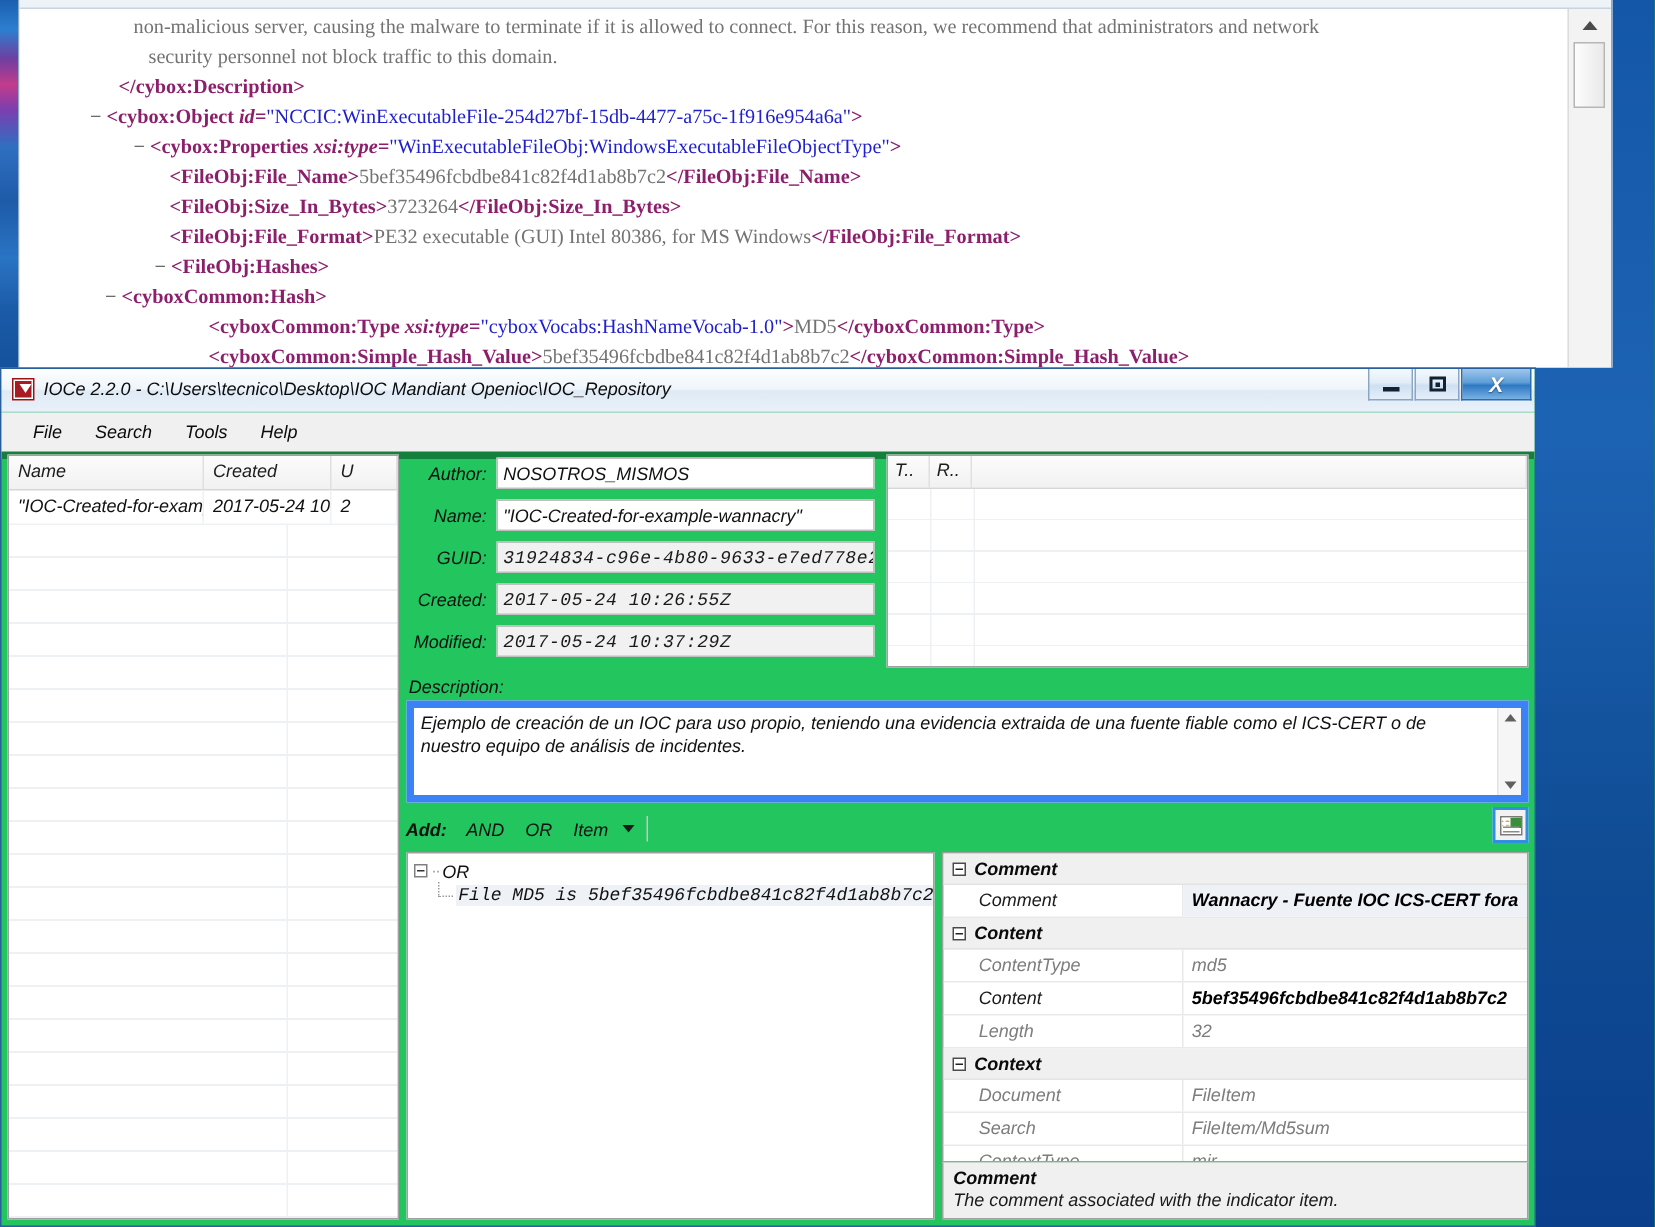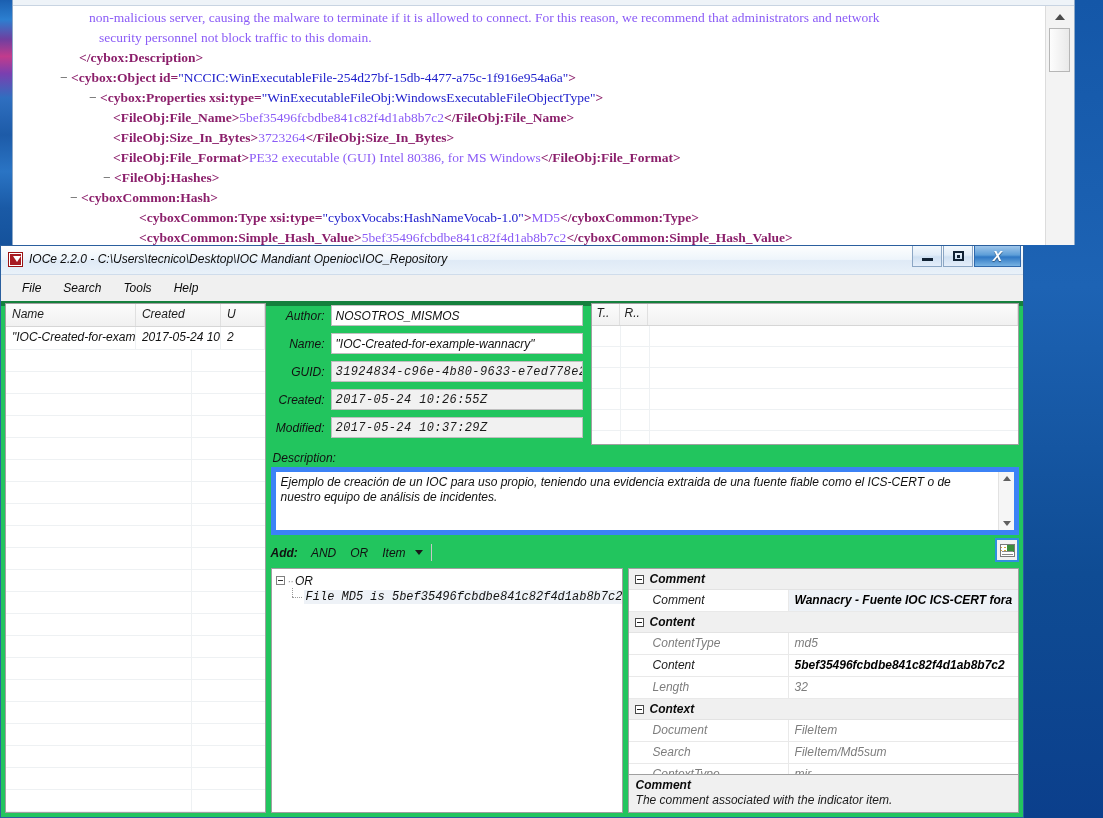--- a/index.html
+++ b/index.html
@@ -24,23 +24,23 @@
   #xmlsb{position:absolute;right:0;top:6px;width:29px;bottom:0;background:#f3f3f3;
     border-left:1px solid #dcdcdc;box-sizing:border-box;}
   #xmlsb .arrow{position:absolute;left:50%;transform:translateX(-50%);width:0;height:0;
     border-left:5px solid transparent;border-right:5px solid transparent;}
   #xmlsb .up{top:8px;border-bottom:6px solid #4b4b4b;}
   #xmlsb .thumb{position:absolute;left:3px;top:22px;width:21px;height:44px;
     background:linear-gradient(90deg,#fdfdfd,#e9e9e9);border:1px solid #b6b6b6;box-sizing:border-box;}
   .xline{font-family:"Liberation Serif",serif;font-size:13.5px;white-space:nowrap;
     line-height:20px;color:#111;}
   .xline .tag{color:#8b1f6b;font-weight:bold;}
-  .xline .attr{color:#8b1f6b;font-weight:bold;}
+  .xline .attr{color:#8b1f6b;font-weight:bold;font-style:italic;}
   .xline .val{color:#2020cc;}
-  .xline .txt{color:#8b5cf6;}
+  .xline .txt{color:#737373;}
   .xline .minus{color:#444;font-weight:normal;}
   #xmltextwrap{padding-top:2px;}
   .xrow{padding-left:0;}
   
   #ioce{position:absolute;left:0;top:245px;width:1024px;height:573px;
     background:#22c55e;border:1px solid #2a5f9e;box-sizing:border-box;font-style:italic;}
   #titlebar{position:relative;height:28px;
     background:linear-gradient(180deg,#fdfefe 0%,#eef5fb 48%,#dfeaf6 52%,#e9f1f9 100%);
     border-bottom:1px solid #cfdceb;}
   #titlebar .ticon{position:absolute;left:7px;top:6px;width:15px;height:15px;

